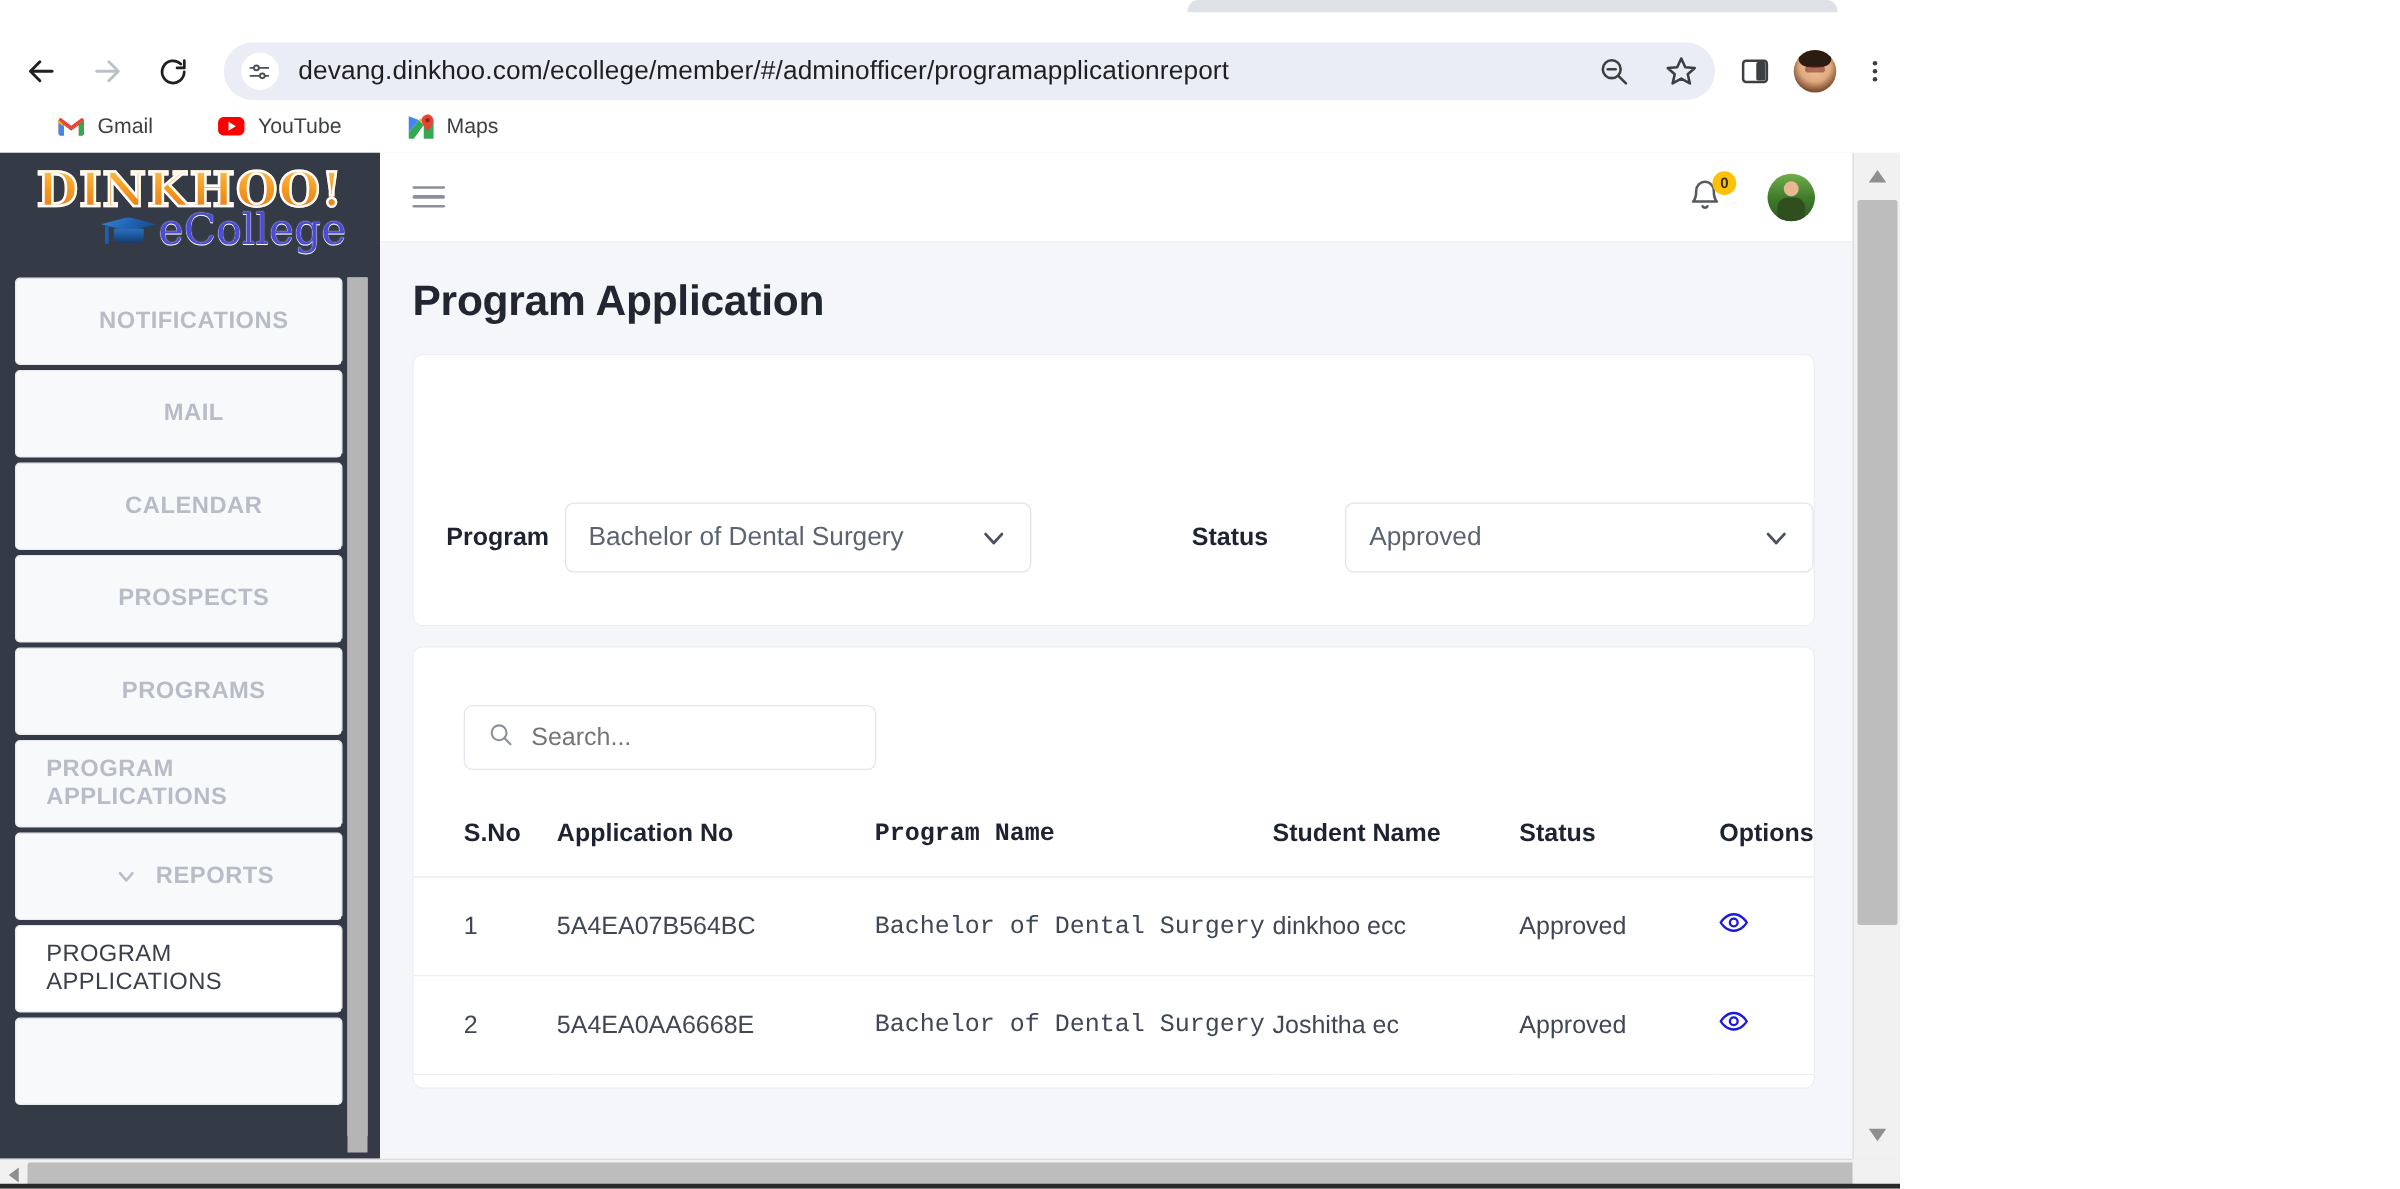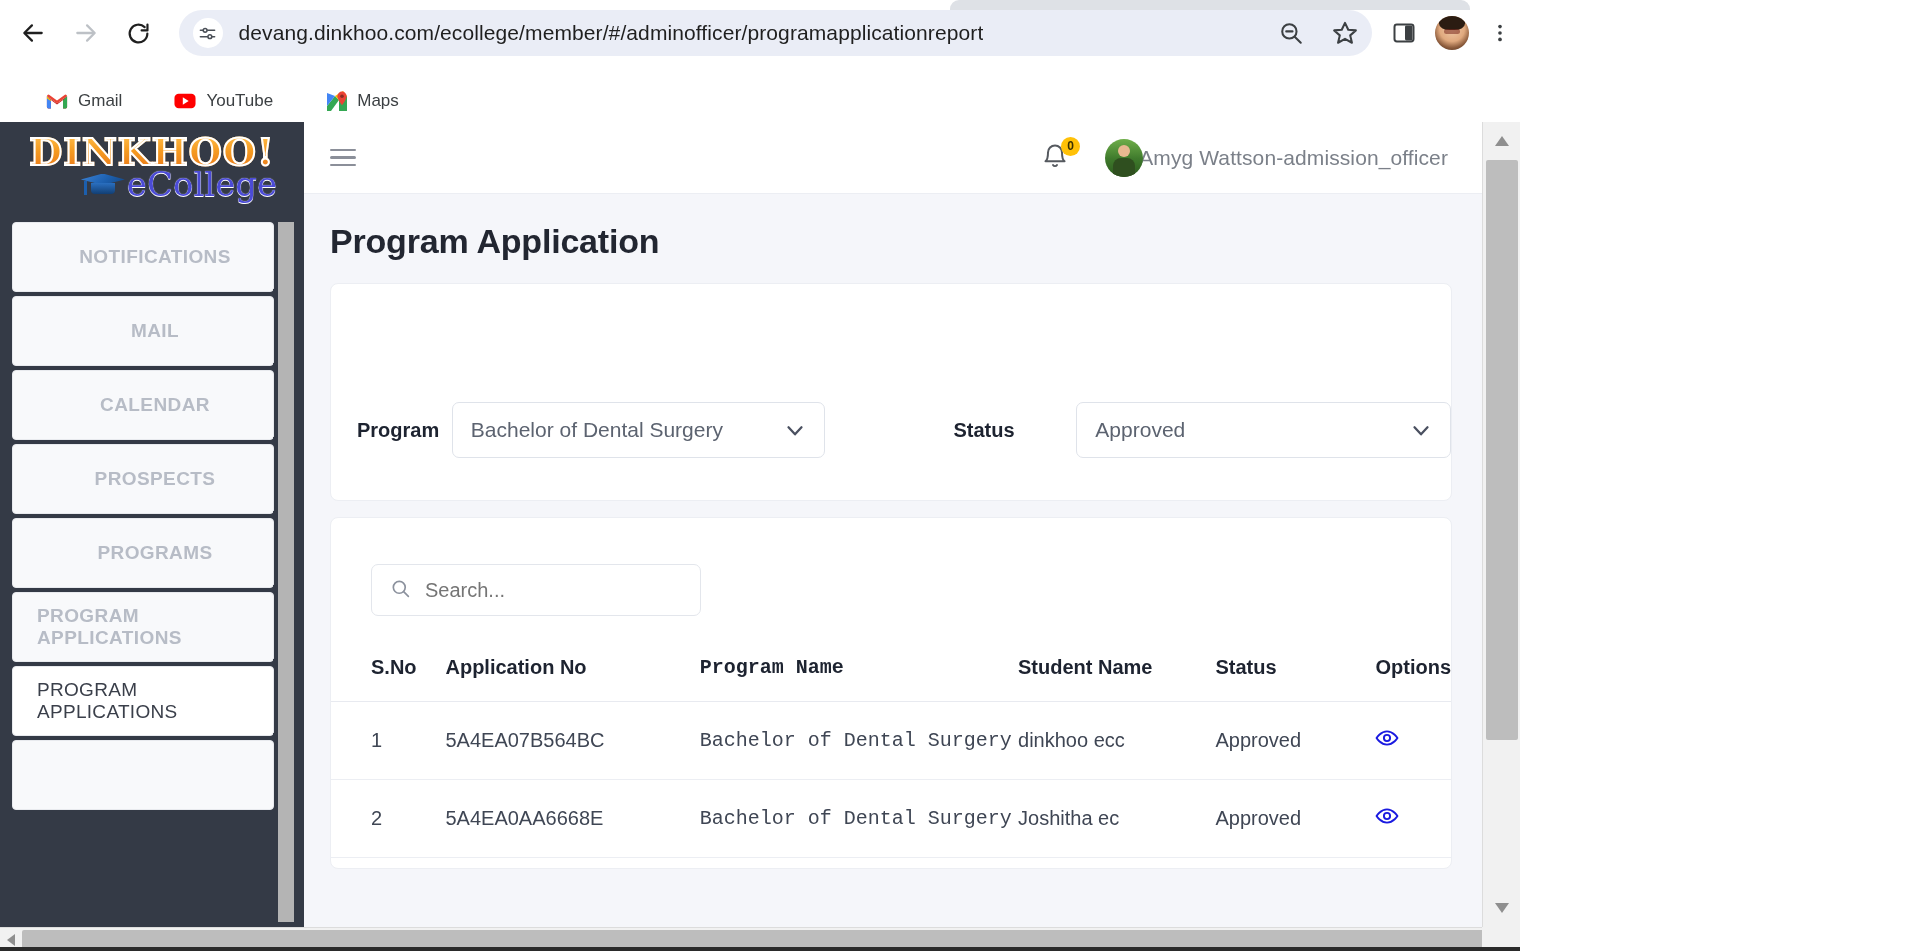--- a/index.html
+++ b/index.html
@@ -19,21 +19,21 @@
     position: absolute; left: 0; top: 0; width: 1920px; height: 10px;
     background: #ffffff;
   }
   .tabstrip-tab {
     position: absolute; left: 950px; top: 0; width: 520px; height: 10px;
     background: #dee1e6; border-top-left-radius: 9px; border-top-right-radius: 9px;
   }
   .toolbar {
     position: absolute; left: 0; top: 10px; width: 1524px; height: 70px;
     background: #ffffff;
-    display: flex; align-items: flex-start;
+    display: flex; align-items: flex-end;
   }
   .nav-btn {
     width: 46px; height: 46px; border-radius: 50%;
     display: flex; align-items: center; justify-content: center;
     color: #1f1f1f;
   }
   .nav-btn.back { margin-left: 13px; }
   .nav-btn.fwd  { margin-left: 14px; color: #bdc1c6; }
   .nav-btn.reload { margin-left: 14px; }
 
@@ -455,20 +455,29 @@
         <span class="sb-notch"></span>
       </div>
       <div class="sb-item">
         <span>PROGRAMS</span>
         <span class="sb-notch"></span>
       </div>
       <div class="sb-item">
         <span>PROGRAM APPLICATIONS</span>
         <span class="sb-notch"></span>
       </div>
+      <div class="sb-item active-group">
+        <span class="chev">
+          <svg width="20" height="20" viewBox="0 0 24 24" fill="none" stroke="#b7bcc6" stroke-width="2.4" stroke-linecap="round" stroke-linejoin="round">
+              <polyline points="6,9 12,16 18,9"></polyline>
+            </svg>
+        </span>
+        <span>REPORTS</span>
+        <span class="sb-notch"></span>
+      </div>
       <div class="sb-sub">
         <span>PROGRAM APPLICATIONS</span>
         <span class="sb-notch"></span>
       </div>
       <div class="sb-item"></div>
     </div>
 
     <div class="sb-track"></div>
     <div class="sb-thumb"></div>
   </div>
@@ -484,21 +493,20 @@
       <div class="header-right">
         <div class="bell-wrap">
           <svg width="28" height="29" viewBox="0 0 24 24" fill="none" stroke="#55595f" stroke-width="1.7" stroke-linecap="round" stroke-linejoin="round">
             <path d="M18 8.5a6 6 0 1 0-12 0c0 6-2.2 7.6-2.2 7.6h16.4S18 14.5 18 8.5"></path>
             <path d="M13.7 19.3a2 2 0 0 1-3.4 0"></path>
           </svg>
           <span class="bell-badge">0</span>
         </div>
         <div class="user-wrap">
           <span class="avatar-app"></span>
-          <span class="user-name">Amyg Wattson-admission_officer</span>
         </div>
       </div>
     </div>
 
     <div class="page-title">Program Application</div>
 
     <div class="card filter-card">
       <div class="filter-row">
         <div class="filter-label" style="width:124px; padding-left:26px;">Program</div>
         <div class="sel" style="width:384px;">

